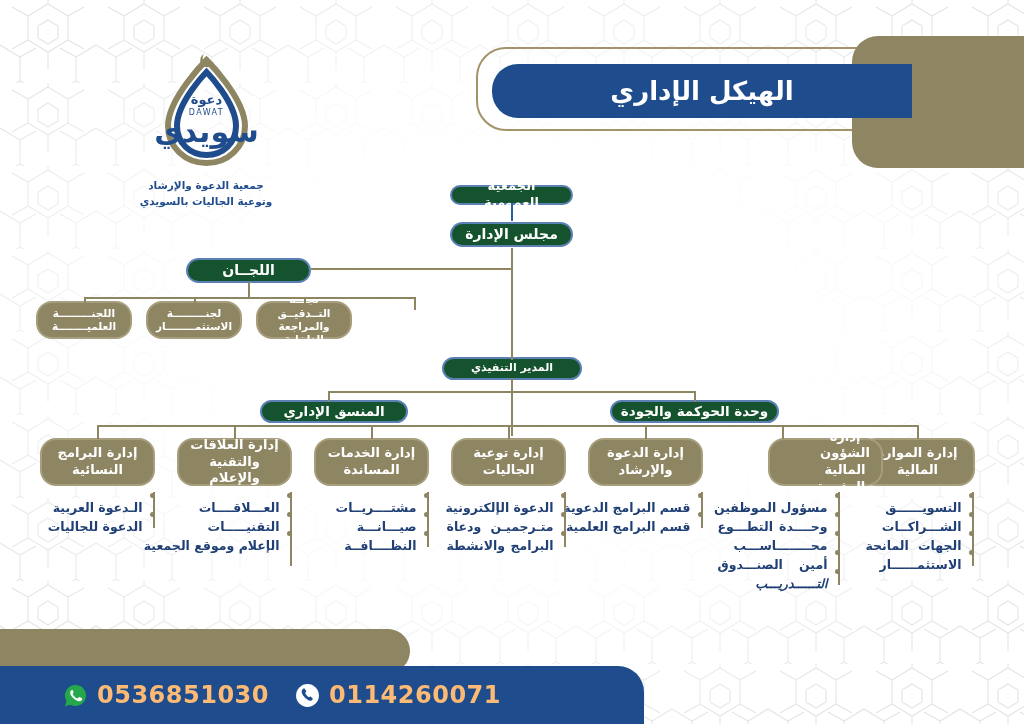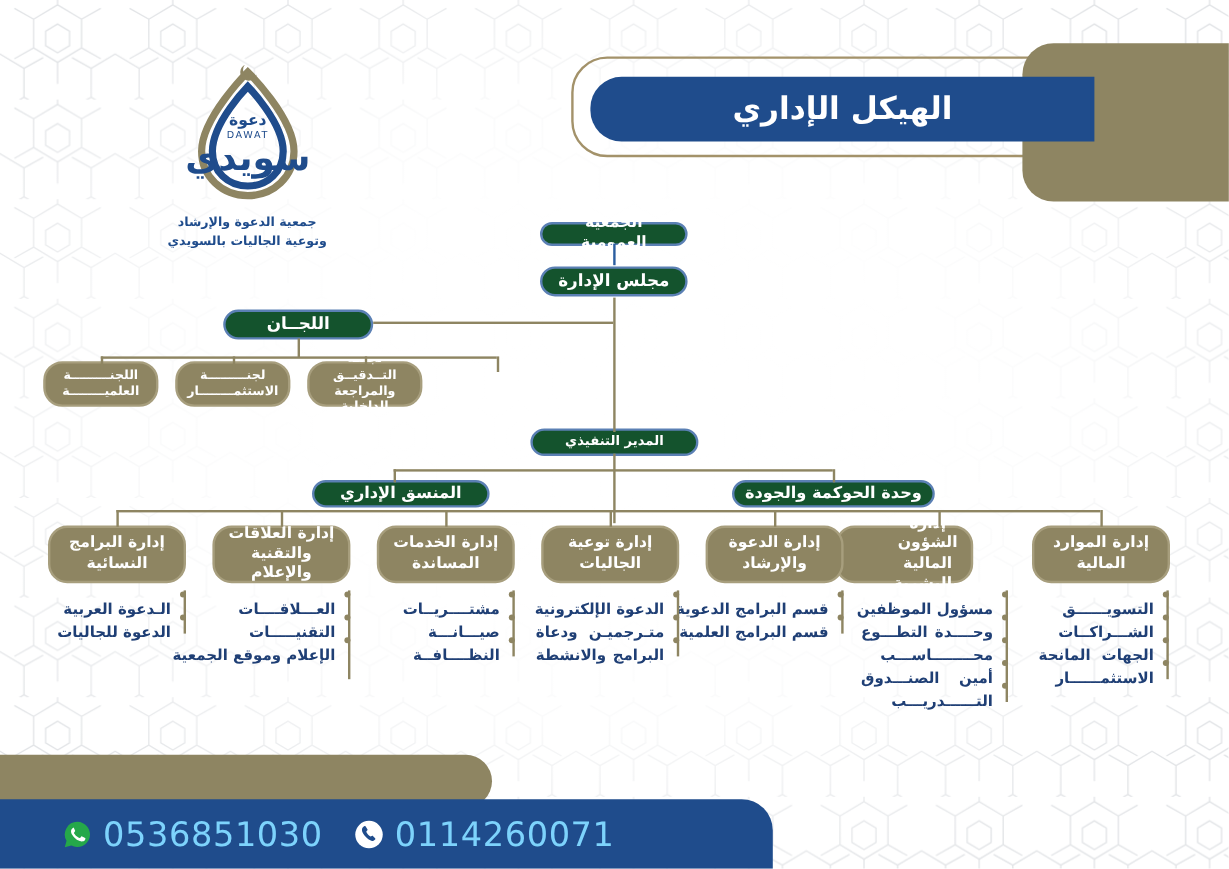--- a/index.html
+++ b/index.html
@@ -94,21 +94,21 @@
     position:absolute;left:-40px;top:629px;width:450px;height:44px;
     background:#8e8562;border-radius:0 22px 22px 0;
   }
   .ft-navy{
     position:absolute;left:-40px;top:666px;width:684px;height:58px;
     background:#1f4c8c;border-radius:0 26px 0 0;
     display:flex;align-items:center;justify-content:center;gap:26px;
     padding-right:40px;box-sizing:border-box;
   }
   .ft-item{display:flex;align-items:center;gap:9px;direction:ltr;}
-  .ft-num{color:#7dd3fc;font-size:28px;font-weight:normal;letter-spacing:.5px;}
+  .ft-num{color:#fdba74;font-size:24px;font-weight:bold;letter-spacing:.5px;}
   .ft-ico{width:25px;height:25px;flex:0 0 auto;}
 </style>
 </head>
 <body>
 
 <svg id="bg-pattern" viewBox="0 0 1024 724" preserveAspectRatio="xMidYMid slice">
   <defs>
     <pattern id="isl" width="96" height="83" patternUnits="userSpaceOnUse">
       <g fill="none" stroke="#c9cdd2" stroke-width="1.1">
         <polygon points="48,4 68,16 68,40 48,52 28,40 28,16"></polygon>
@@ -204,21 +204,21 @@
     <span>المنسق الإداري</span>
   </div>
 
   <div class="node navy" style="left:610px;top:400px;width:169px;height:23px;font-size:13.5px;">
     <span>وحدة الحوكمة والجودة</span>
   </div>
 
   <div class="node tan" style="left:860px;top:438px;width:115px;height:48px;font-size:13px;">
     <span>إدارة الموارد المالية</span>
   </div>
-  <div class="node tan" style="left:696px;top:438px;width:115px;height:48px;font-size:13px;padding-left:45px;">
+  <div class="node tan" style="left:768px;top:438px;width:115px;height:48px;font-size:13px;padding-left:45px;">
     <span>إدارة الشؤون المالية والبشرية</span>
   </div>
   <div class="node tan" style="left:588px;top:438px;width:115px;height:48px;font-size:13px;">
     <span>إدارة الدعوة والإرشاد</span>
   </div>
   <div class="node tan" style="left:451px;top:438px;width:115px;height:48px;font-size:13px;">
     <span>إدارة توعية الجاليات</span>
   </div>
   <div class="node tan" style="left:314px;top:438px;width:115px;height:48px;font-size:13px;">
     <span>إدارة الخدمات المساندة</span>
@@ -263,21 +263,21 @@
     <div class="subitem">
         <span class="dot"></span>
         <span class="txt" style="width:110px;">محــــــــاســـب</span>
       </div>
     <div class="subitem">
         <span class="dot"></span>
         <span class="txt" style="width:110px;">أمين الصنـــدوق</span>
       </div>
     <div class="subitem">
         <span class="dot"></span>
-        <span class="txt" style="width:110px;">التــــــدريـــب</span>
+        <span class="txt" style="width:110px;font-style:italic;">التــــــدريـــب</span>
       </div>
   </div>
 
   <div class="sublist" style="left:578px;top:486px;width:125px;">
     <div class="rail" style="right:0;height:36px;"></div>
     <div class="subitem">
         <span class="dot"></span>
         <span class="txt">قسم البرامج الدعوية</span>
       </div>
     <div class="subitem">

